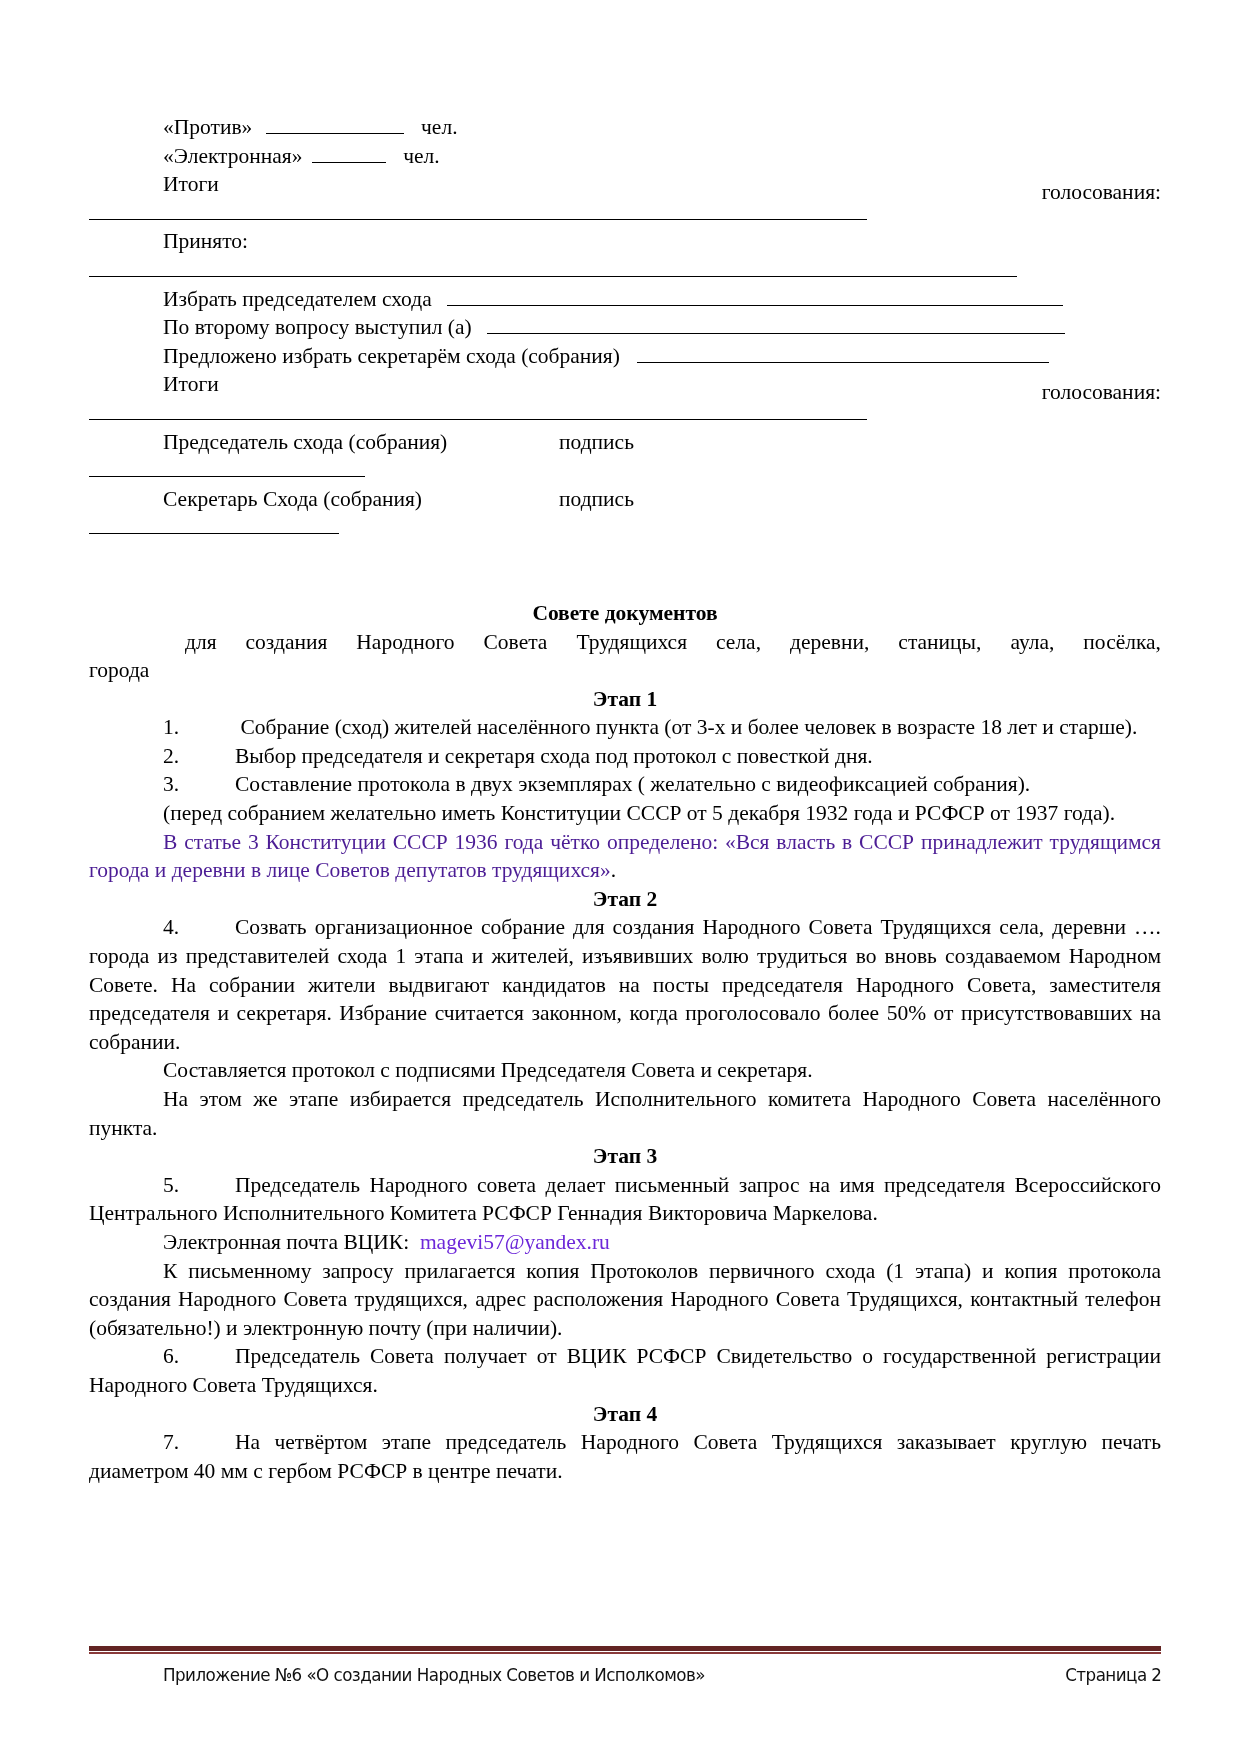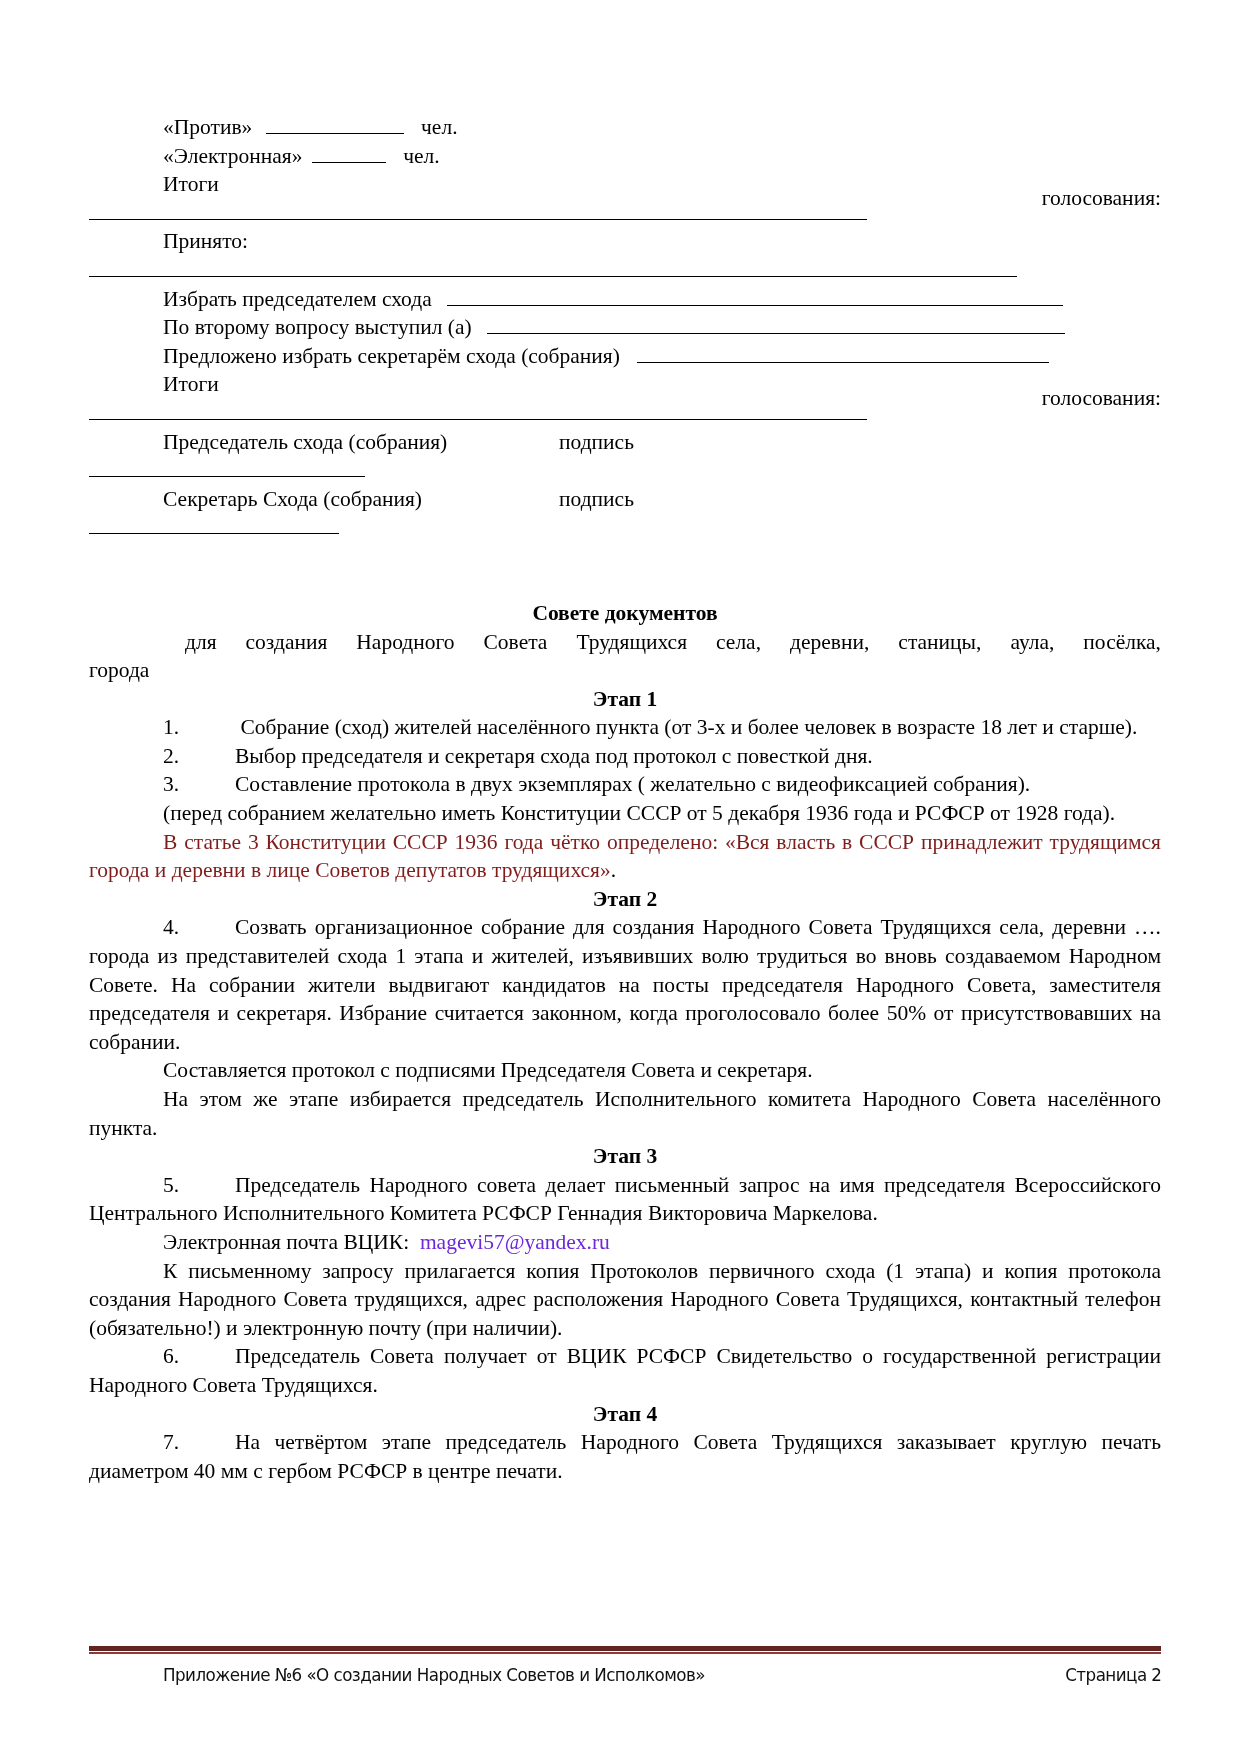--- a/index.html
+++ b/index.html
@@ -3,24 +3,24 @@
 <meta charset="utf-8">
 <style>
   html, body { margin: 0; padding: 0; background: #ffffff; }
   body { width: 1240px; height: 1755px; position: relative; overflow: hidden;
          font-family: "Liberation Serif", serif; color: #000; font-size: 21.5px; }
   .page { position: absolute; left: 0; top: 0; width: 1212px; height: 1755px; }
   .content { position: absolute; left: 89px; top: 113px; width: 1072px; line-height: 28.6px; }
   .ln { position: relative; height: 28.6px; white-space: nowrap; }
   .ind { padding-left: 74px; }
   .uline { display: inline-block; border-bottom: 1.3px solid #000; height: 18px; vertical-align: baseline; }
-  .right { position: absolute; right: 0; top: 14px; }
+  .right { position: absolute; right: 0; top: 8px; }
   .center { text-align: center; }
   .bold { font-weight: bold; }
-  .red { color: #7f1d1d; }
+  .red { color: #4c1d95; }
   .link { color: #6d28d9; }
   .num { display: inline-block; width: 72px; }
   .para { text-align: justify; }
   .para .first { padding-left: 74px; }
   .footer-rule { position: absolute; left: 89px; top: 1646px; width: 1072px; height: 8px; }
   .footer-rule .thick { height: 5px; background: #622423; }
   .footer-rule .gap { height: 1px; background: #fff; }
   .footer-rule .thin { height: 1.5px; background: #8a3b3a; }
   .footer { position: absolute; left: 89px; top: 1664px; width: 1072px; font-family: "DejaVu Sans", sans-serif;
             font-size: 18px; color: #111; }
@@ -100,21 +100,21 @@
     <div class="para">
       <span class="first"></span><span class="num">1.</span><span> Собрание (сход) жителей населённого пункта (от 3-х и более человек в возрасте 18 лет и старше).</span>
     </div>
     <div class="para">
       <span class="first"></span><span class="num">2.</span><span>Выбор председателя и секретаря схода под протокол с повесткой дня.</span>
     </div>
     <div class="para">
       <span class="first"></span><span class="num">3.</span><span>Составление протокола в двух экземплярах ( желательно с видеофиксацией собрания).</span>
     </div>
     <div class="para">
-      <span class="first"></span><span>(перед собранием желательно иметь Конституции СССР  от 5 декабря 1936 года и РСФСР от 1928 года).</span>
+      <span class="first"></span><span>(перед собранием желательно иметь Конституции СССР  от 5 декабря 1932 года и РСФСР от 1937 года).</span>
     </div>
     <div class="para">
       <span class="first"></span><span class="red">В статье 3 Конституции СССР 1936 года чётко определено: «Вся власть в СССР принадлежит трудящимся города и деревни в лице Советов депутатов трудящихся»</span><span>.</span>
     </div>
 
     <div class="ln center bold">Этап 2</div>
     <div class="para">
       <span class="first"></span><span class="num">4.</span><span>Созвать организационное собрание для создания Народного Совета Трудящихся села, деревни …. города из представителей схода 1 этапа и жителей, изъявивших волю трудиться во вновь создаваемом Народном Совете. На собрании жители выдвигают кандидатов на посты председателя Народного Совета, заместителя председателя и секретаря. Избрание считается законном, когда проголосовало более 50% от присутствовавших на собрании.</span>
     </div>
     <div class="para">

